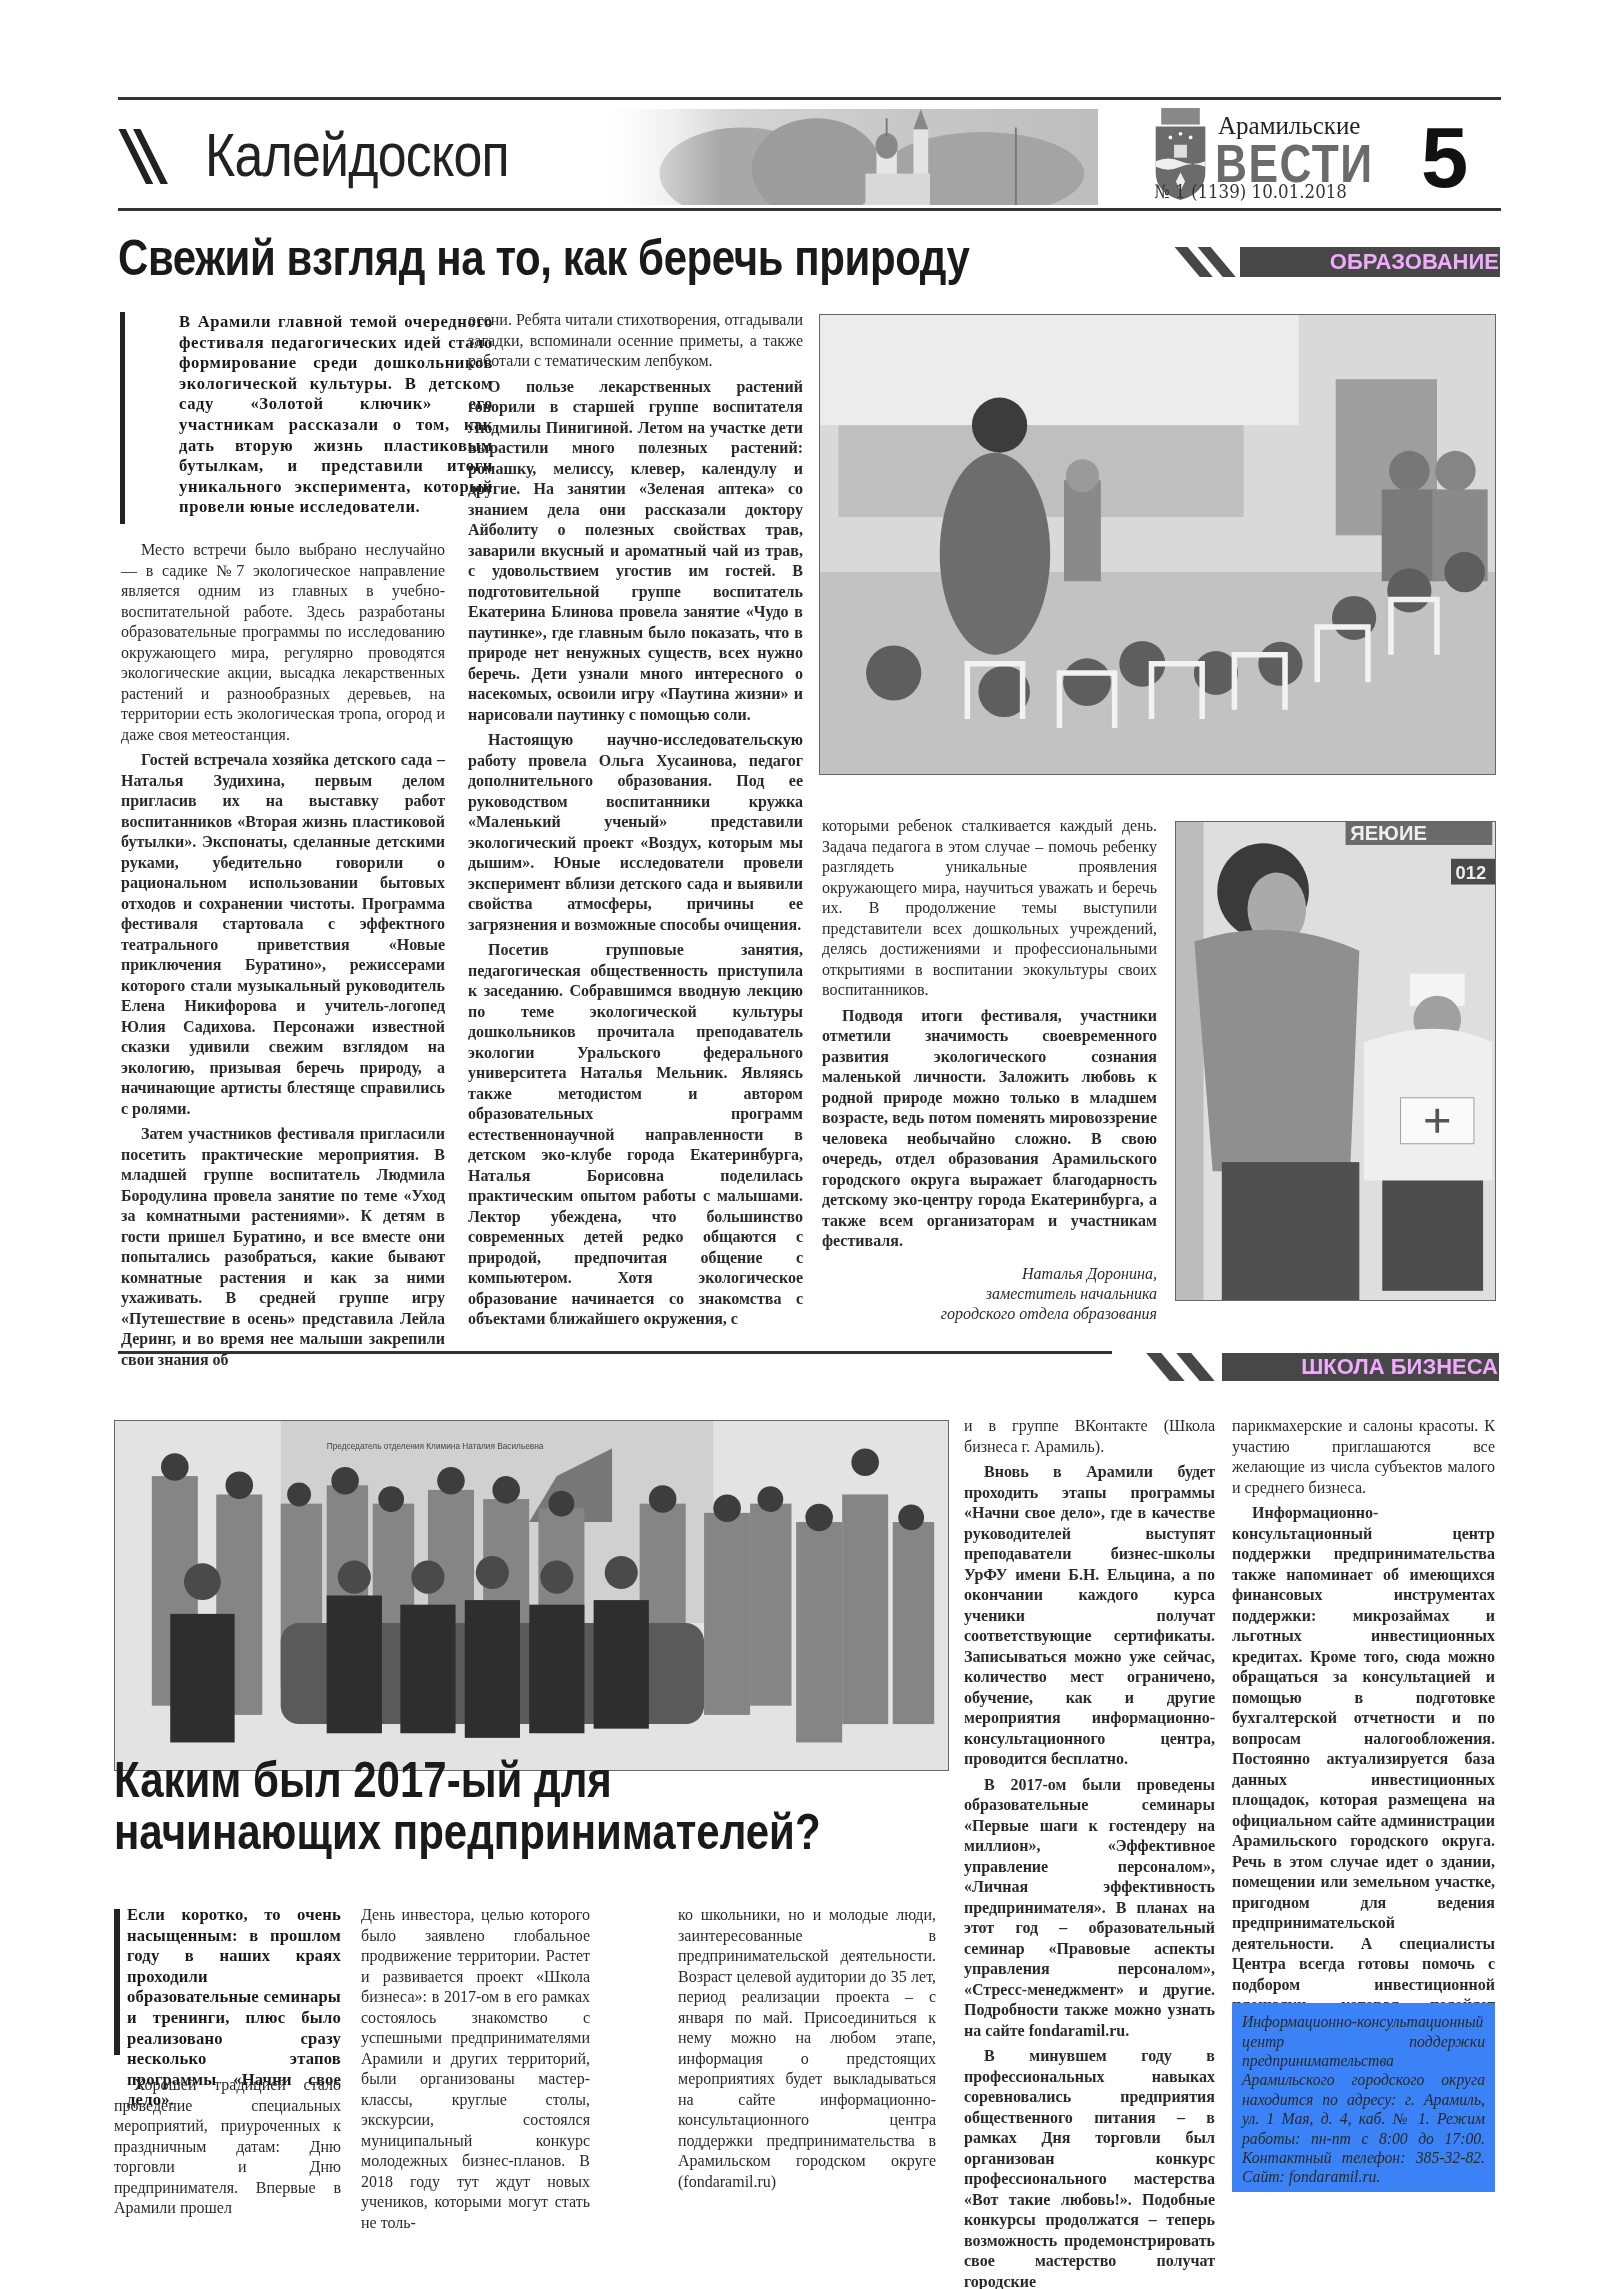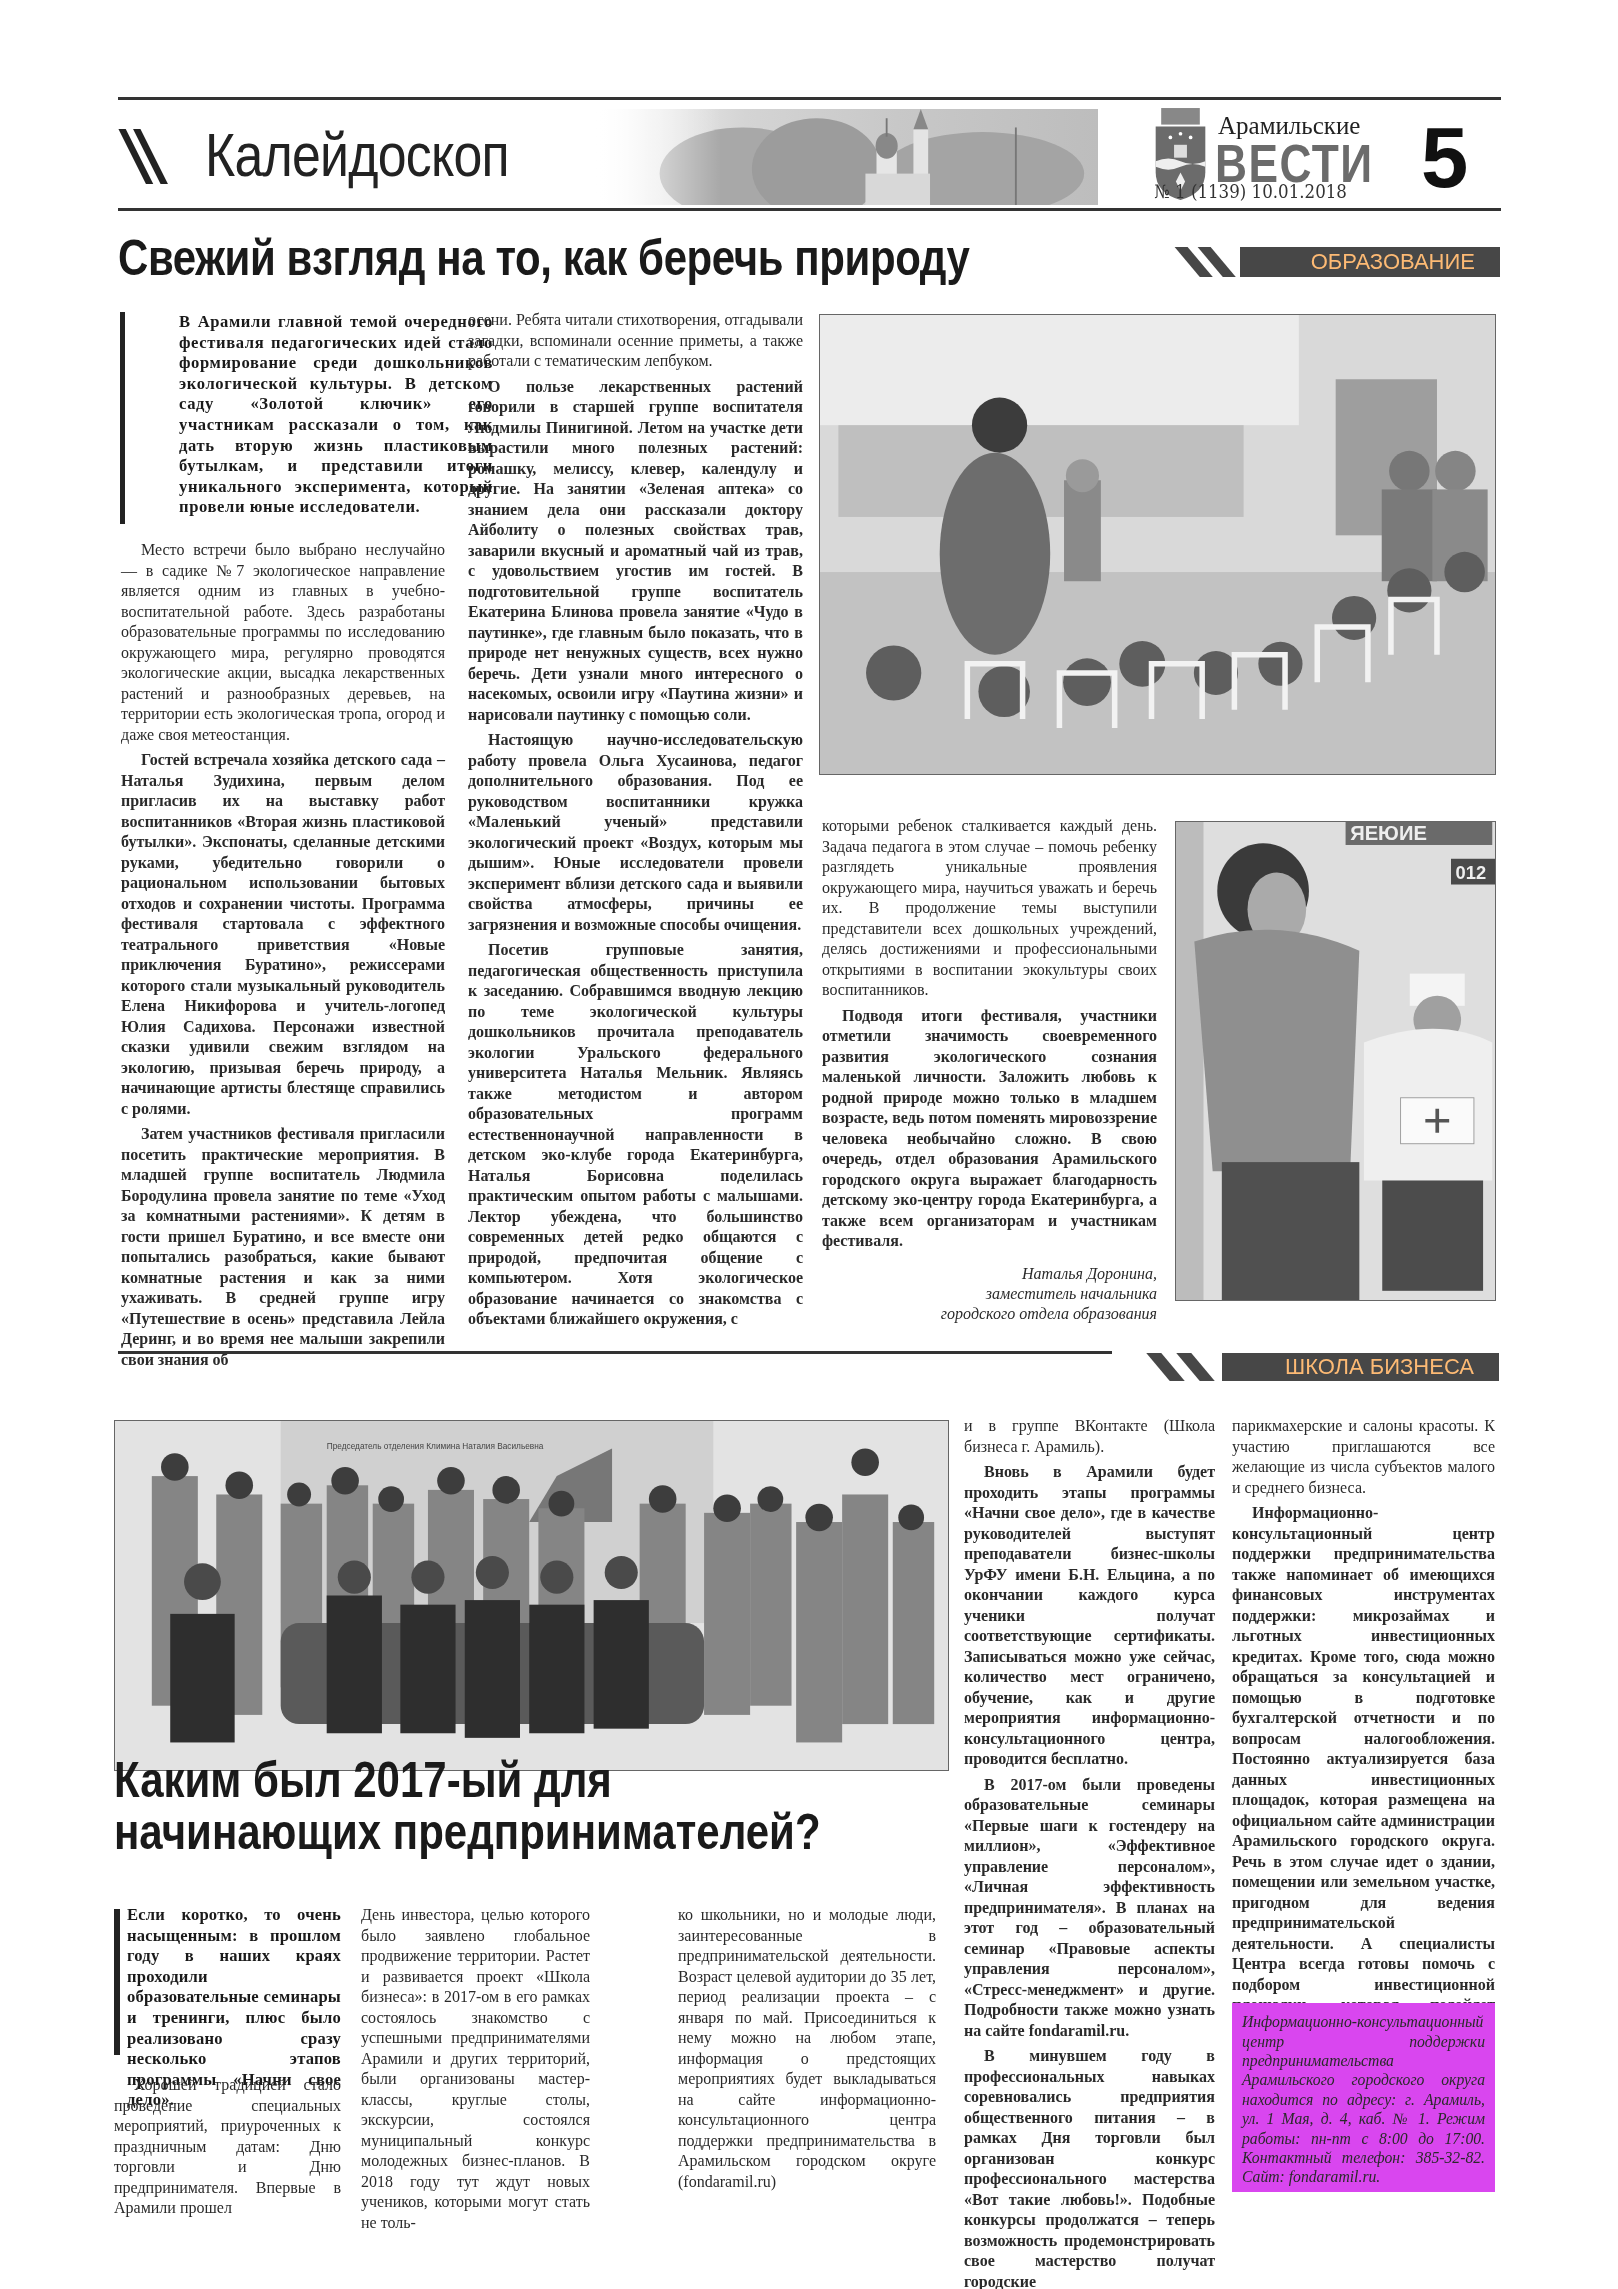--- a/index.html
+++ b/index.html
@@ -16,38 +16,38 @@
     background: linear-gradient(90deg, #fff 0%, #ececec 10%, #d4d4d4 30%, #c8c8c8 60%, #bdbdbd 100%); }
   .logo-wrap { position: absolute; left: 1152px; top: 106px; width: 240px; height: 102px; }
   .logo-top { position: absolute; left: 66px; top: 5.5px; font-family: Liberation Serif, serif; font-size: 25px; color: #222; }
   .logo-main { position: absolute; left: 63px; top: 26px; font-family: "Liberation Sans", sans-serif; font-weight: bold; font-size: 54px; color: #6b6b6b; letter-spacing: 1.8px; transform: scaleX(0.82); transform-origin: left top; }
   .issue-line { position: absolute; left: 1154px; top: 181px; font-family: "DejaVu Serif", serif; font-size: 18.5px; color: #333; transform: scaleX(0.9); transform-origin: left; }
   .page-num { position: absolute; left: 1421px; top: 109px; font-family: "Liberation Sans", sans-serif; font-weight: bold; font-size: 85px; color: #111; }
 
   
   .headline1 { position: absolute; left: 118px; top: 229px; font-family: "Liberation Sans", sans-serif; font-weight: bold; font-size: 50px; color: #1a1a1a; transform: scaleX(0.84); transform-origin: left top; white-space: nowrap; letter-spacing: -0.5px; }
   .rubric { position: absolute; height: 29.5px; }
-  .rubric .bar { position: absolute; right: 0; top: 0; height: 100%; background: #474747; color: #fdba74; font-family: "Liberation Sans", sans-serif; font-weight: normal; display: flex; align-items: center; justify-content: flex-end; padding-right: 25px; }
+  .rubric .bar { position: absolute; right: 0; top: 0; height: 100%; background: #474747; color: #f0abfc; font-family: "Liberation Sans", sans-serif; font-weight: bold; display: flex; align-items: center; justify-content: flex-end; padding-right: 1px; }
   .stripe { position: absolute; top: 0; height: 100%; background: #474747; transform: skewX(40deg); }
 
   
   .col { position: absolute; font-size: 16px; line-height: 20.5px; text-align: justify; hyphens: auto; color: #2a2a2a; }
   .col p { text-indent: 20px; margin-bottom: 0; }
   .col p + p { margin-top: 5px; font-weight: bold; }
   .lead { font-weight: bold; font-size: 16.6px; line-height: 20.6px; color: #1a1a1a; text-align: justify; letter-spacing: 0.6px; }
   .lead-bar { position: absolute; left: 120px; top: 312px; width: 4.6px; height: 212px; background: #222; }
   .signature { text-align: right; font-style: italic; line-height: 20px; margin-top: 12px; }
 
   
   .photo { position: absolute; overflow: hidden; background: #5eead4; border: 0.9px solid #666; }
   .photo svg { width: 100%; height: 100%; display: block; }
 
   .headline2 { position: absolute; left: 114px; top: 1754px; font-family: "Liberation Sans", sans-serif; font-weight: bold; font-size: 50px; line-height: 52px; color: #1a1a1a; transform: scaleX(0.84); transform-origin: left top; white-space: nowrap; }
 
-  .infobox { position: absolute; left: 1232px; top: 2003px; width: 263px; height: 189px; background: #d946ef; padding: 9.2px 10px; font-style: italic; font-size: 15.7px; line-height: 19.4px; text-align: justify; color: #2a2a2a; }
+  .infobox { position: absolute; left: 1232px; top: 2003px; width: 263px; height: 189px; background: #3b82f6; padding: 9.2px 10px; font-style: italic; font-size: 15.7px; line-height: 19.4px; text-align: justify; color: #2a2a2a; }
 </style>
 </head>
 <body>
 
 <div class="rule" style="left:118px; top:97px; width:1383px; height:2.8px;"></div>
 
 <svg class="slashes" style="left:118px; top:129px;" width="65" height="55" viewBox="0 0 70 60">
   <polygon points="0,0 8,0 38,60 30,60" fill="#222"></polygon>
   <polygon points="16,0 24,0 54,60 46,60" fill="#222"></polygon>
 </svg>

